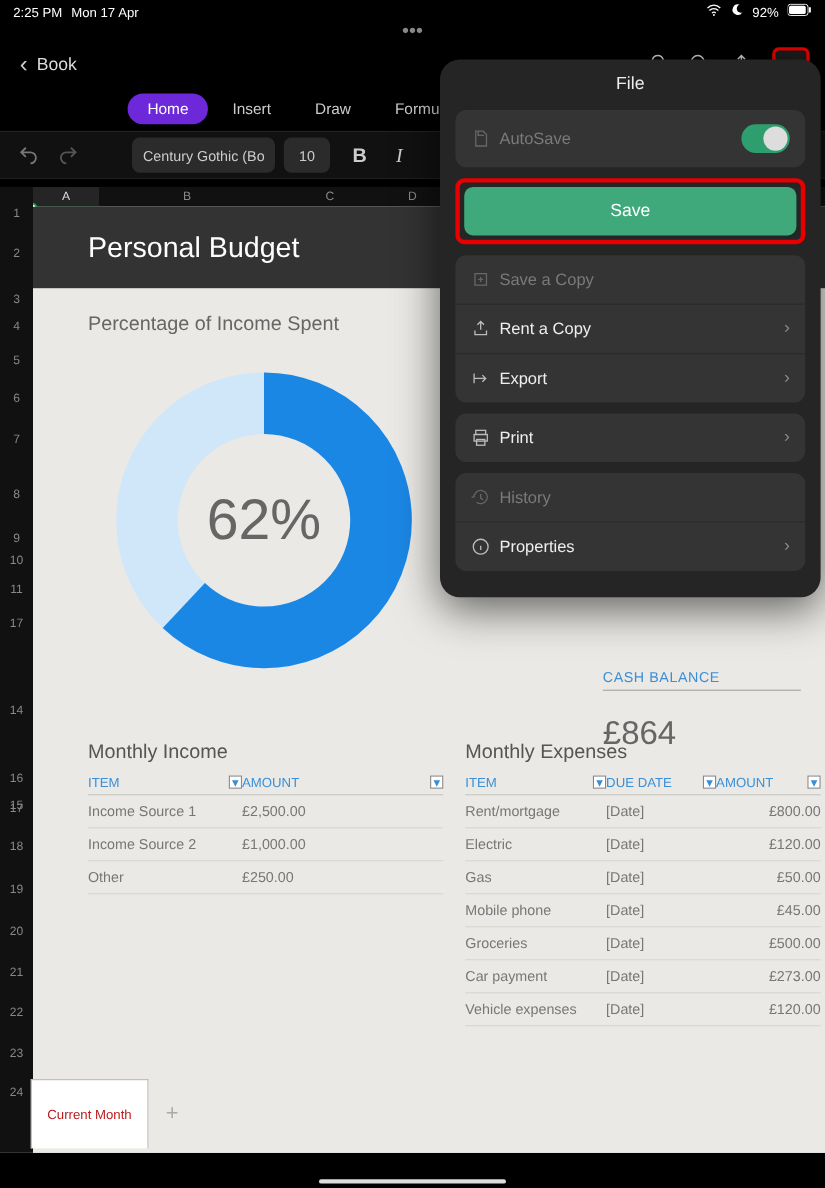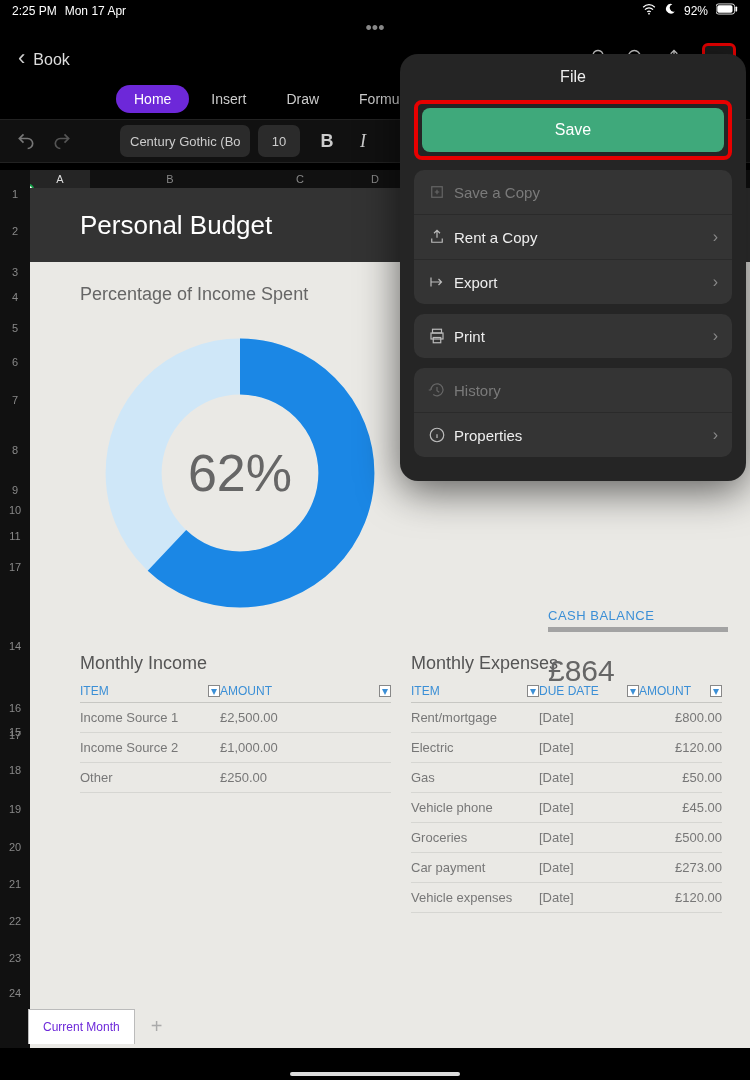--- a/index.html
+++ b/index.html
@@ -53,48 +53,48 @@
   .colhdr.D { width:50px; }
   .green-line { position:absolute; left:30px; width:60px; top:18px; height:2px; background:#16a34a; }
   .sel-handle { position:absolute; width:10px; height:10px; border-radius:50%; background:#fff; border:2px solid #16a34a; }
   .sel-handle.a { left:24px; top:14px; } .sel-handle.b { left:84px; top:26px; }
 
   
   .content { position:absolute; left:30px; right:0; top:18px; bottom:0; background:#eae9e5; padding-top:0; }
 
   .title-row { background:#333; height:74px; display:flex; align-items:center; padding-left:50px; color:#fff; font-size:26px; font-weight:300; }
 
-  .section-pad { padding-left:50px; padding-right:28px; }
+  .section-pad { padding-left:50px; padding-right:4px; }
   .pcthdr { margin-top:22px; color:#666; font-size:18px; font-weight:300; }
 
   .donut-wrap { position:relative; width:280px; height:280px; margin:28px 0 0 20px; }
   .donut-wrap svg { position:absolute; left:0; top:0; }
   .donut-pct { position:absolute; left:0; top:0; width:280px; height:280px; display:flex; align-items:center; justify-content:center; font-size:52px; color:#666; font-weight:300; }
 
   .cash-balance { position:absolute; right:22px; top:420px; text-align:left; }
-  .cash-balance .lbl { color:#3b8fd6; font-size:13px; letter-spacing:0.5px; border-bottom:5px solid #a3a3a3; padding-bottom:4px; width:180px; }
+  .cash-balance .lbl { color:#3b8fd6; font-size:13px; letter-spacing:0.5px; border-bottom:1px solid #a3a3a3; padding-bottom:4px; width:180px; }
   .cash-balance .val { color:#666; font-size:30px; margin-top:22px; font-weight:300; }
 
   
-  .two-col { display:flex; gap:20px; margin-top:40px; }
+  .two-col { display:flex; gap:20px; margin-top:60px; }
   .tbl { flex:1; }
   .tbl-title { color:#555; font-size:18px; font-weight:300; margin-bottom:6px; }
   .tbl-hdr { display:flex; border-bottom:1px solid #c7c7c3; padding:4px 0; }
   .tbl-hdr span { color:#3b8fd6; font-size:12px; display:flex; align-items:center; }
   .filter { margin-left:auto; width:12px; height:12px; background:#fff; border:1px solid #888; display:inline-flex; align-items:center; justify-content:center; font-size:7px; color:#333; }
   .row { display:flex; padding:7px 0; border-bottom:1px solid #d6d6d2; font-size:13px; color:#777; }
   .c-item1 { width:140px; display:flex; }
   .c-amt1 { flex:1; display:flex; }
   .c-item2 { width:128px; display:flex; }
   .c-date2 { width:100px; display:flex; }
   .c-amt2 { flex:1; display:flex; justify-content:flex-end; }
 
   
   .sheettabs { position:absolute; left:28px; bottom:4px; display:flex; align-items:center; gap:8px; }
-  .sheettab { background:#fff; border:1px solid #bbb; border-bottom:none; padding:10px 14px; font-size:12px; color:#6d28d9; }
+  .sheettab { background:#fff; border:1px solid #bbb; border-bottom:none; padding:24px 14px; font-size:12px; color:#b91c1c; }
   .addsheet { color:#aaa; font-size:20px; padding:0 8px; }
 
   .home-ind { position:absolute; bottom:4px; left:50%; transform:translateX(-50%); width:170px; height:4px; background:#ddd; border-radius:3px; }
 
   
   .file-panel { position:absolute; top:54px; right:4px; width:346px; background:#252525; border-radius:18px; padding:14px; box-shadow:0 10px 40px rgba(0,0,0,0.6); }
   .file-panel .panel-title { text-align:center; color:#eee; font-size:16px; margin-bottom:14px; }
   .pgroup { background:#343434; border-radius:10px; margin-bottom:10px; overflow:hidden; }
   .prow { display:flex; align-items:center; padding:13px 14px; color:#eee; font-size:15px; border-top:1px solid #2a2a2a; }
   .prow:first-child { border-top:none; }
@@ -303,21 +303,21 @@
                 <span class="c-item2">Electric</span>
                 <span class="c-date2">[Date]</span>
                 <span class="c-amt2">£120.00</span>
               </div>
               <div class="row">
                 <span class="c-item2">Gas</span>
                 <span class="c-date2">[Date]</span>
                 <span class="c-amt2">£50.00</span>
               </div>
               <div class="row">
-                <span class="c-item2">Vehicle phone</span>
+                <span class="c-item2">Mobile phone</span>
                 <span class="c-date2">[Date]</span>
                 <span class="c-amt2">£45.00</span>
               </div>
               <div class="row">
                 <span class="c-item2">Groceries</span>
                 <span class="c-date2">[Date]</span>
                 <span class="c-amt2">£500.00</span>
               </div>
               <div class="row">
                 <span class="c-item2">Car payment</span>
@@ -339,20 +339,32 @@
     <div class="sheettab">Current Month</div>
     <div class="addsheet">+</div>
   </div>
 </div>
 
 <div class="home-ind"></div>
 
 <div class="file-panel">
   <div class="panel-title">File</div>
 
+  <div class="pgroup">
+    <div class="prow dim">
+      <span class="picon">
+          <svg width="18" height="18" viewBox="0 0 24 24">
+            <path d="M6 3h9l4 4v14H6z"></path>
+            <path d="M9 3v5h7"></path>
+          </svg>
+        </span>
+      <span class="plabel">AutoSave</span>
+      <span class="toggle"></span>
+    </div>
+  </div>
 
   <div class="save-wrap">
     <div class="save-btn">Save</div>
   </div>
 
   <div class="pgroup">
     <div class="prow dim">
       <span class="picon">
           <svg width="18" height="18" viewBox="0 0 24 24">
             <rect x="5" y="5" width="14" height="14"></rect>

